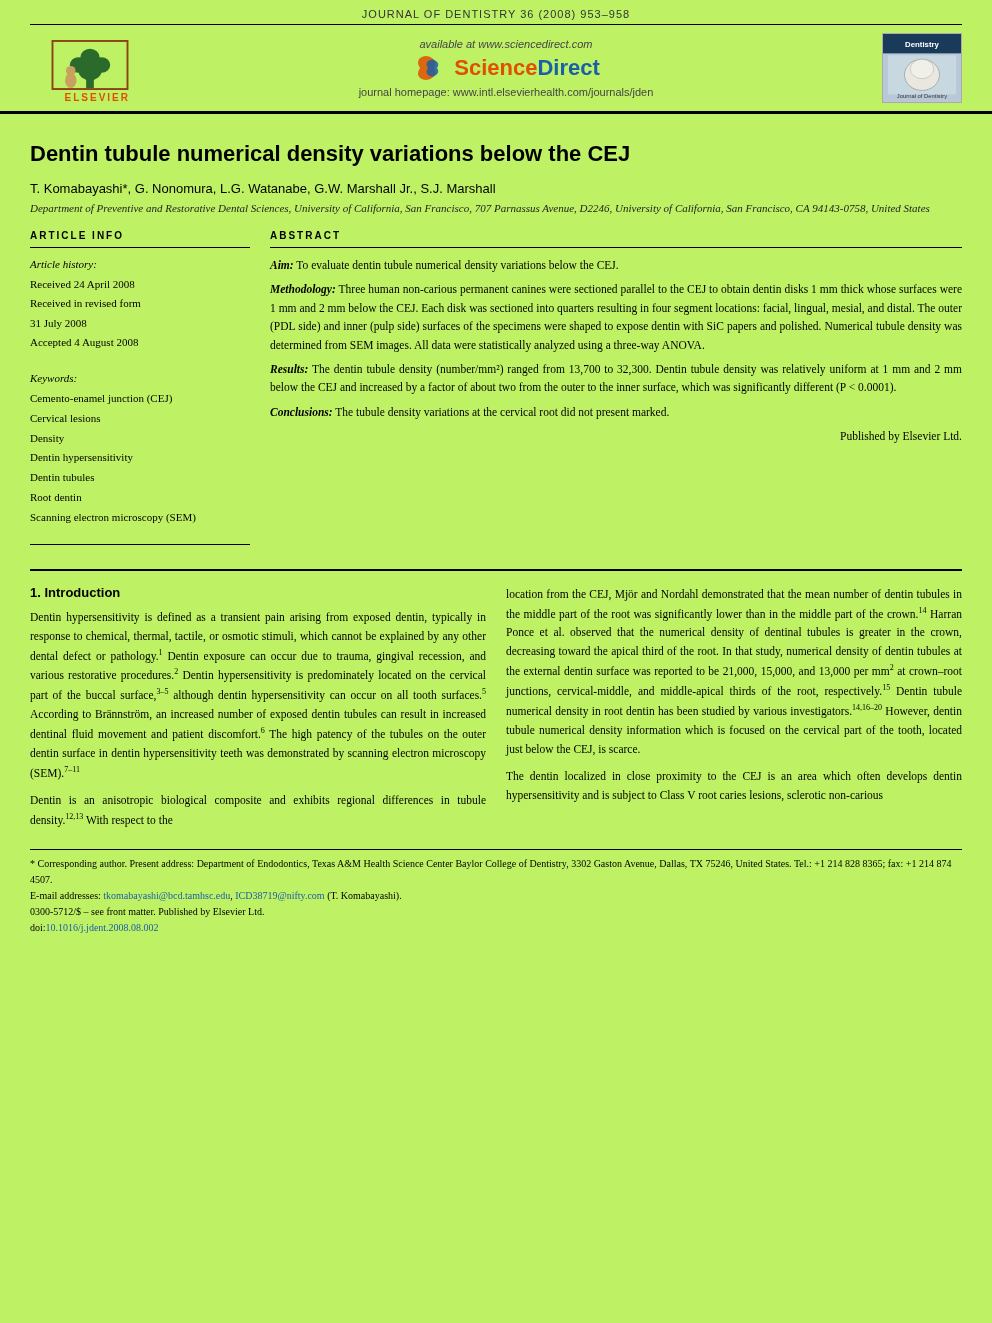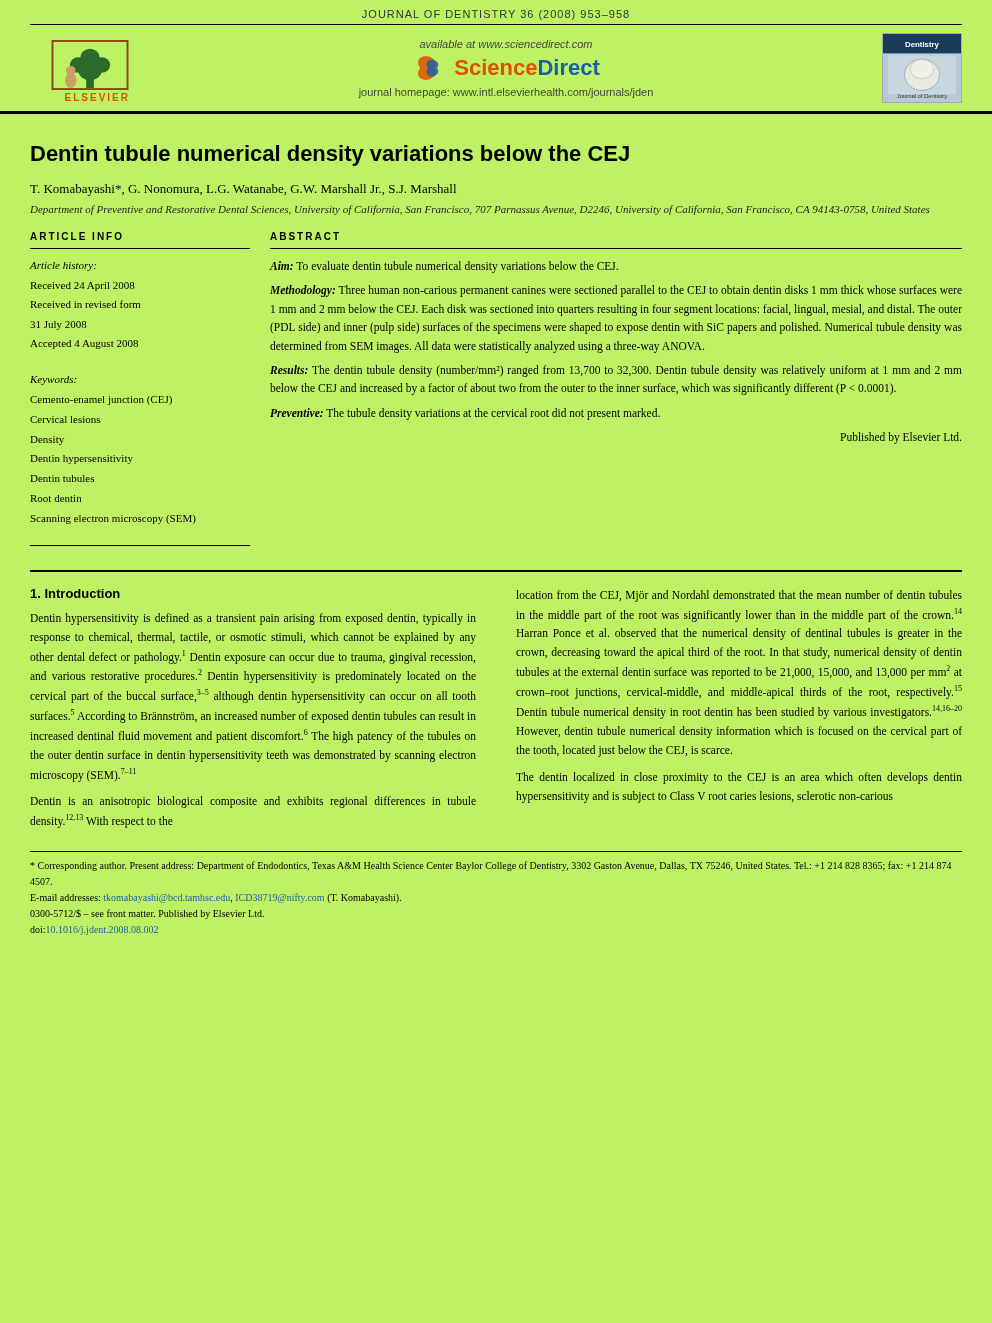--- a/index.html
+++ b/index.html
@@ -116,21 +116,21 @@
     .article-title {
       font-size: 22px;
       font-weight: bold;
       margin: 16px 0 12px 0;
       line-height: 1.3;
       font-family: Arial, sans-serif;
     }
     .authors {
       font-size: 13px;
       margin-bottom: 4px;
-      font-family: Liberation Serif, serif;
+      font-family: Liberation Sans, sans-serif;
     }
     .affiliation {
       font-size: 11px;
       font-style: italic;
       margin-bottom: 14px;
       color: #222;
       line-height: 1.5;
     }
     .two-col {
       display: flex;
@@ -186,21 +186,21 @@
       font-size: 11.5px;
     }
 
     
     .body-section {
       border-top: 2px solid #000;
       padding-top: 14px;
     }
     .body-two-col {
       display: flex;
-      gap: 40px;
+      gap: 20px;
     }
     .body-left {
       flex: 1;
     }
     .body-right {
       flex: 1;
     }
     .section-heading {
       font-size: 13px;
       font-weight: bold;
@@ -344,21 +344,21 @@
           </p>
           <p>
             <span class="abstract-label">Methodology:</span>
             <span> Three human non-carious permanent canines were sectioned parallel to the CEJ to obtain dentin disks 1 mm thick whose surfaces were 1 mm and 2 mm below the CEJ. Each disk was sectioned into quarters resulting in four segment locations: facial, lingual, mesial, and distal. The outer (PDL side) and inner (pulp side) surfaces of the specimens were shaped to expose dentin with SiC papers and polished. Numerical tubule density was determined from SEM images. All data were statistically analyzed using a three-way ANOVA.</span>
           </p>
           <p>
             <span class="abstract-label">Results:</span>
             <span> The dentin tubule density (number/mm²) ranged from 13,700 to 32,300. Dentin tubule density was relatively uniform at 1 mm and 2 mm below the CEJ and increased by a factor of about two from the outer to the inner surface, which was significantly different (P &lt; 0.0001).</span>
           </p>
           <p>
-            <span class="abstract-label">Preventive:</span>
+            <span class="abstract-label">Conclusions:</span>
             <span> The tubule density variations at the cervical root did not present marked.</span>
           </p>
           <p class="published-by">Published by Elsevier Ltd.</p>
         </div>
       </div>
     </div>
 
     <div class="body-section">
       <div class="body-two-col">
 

